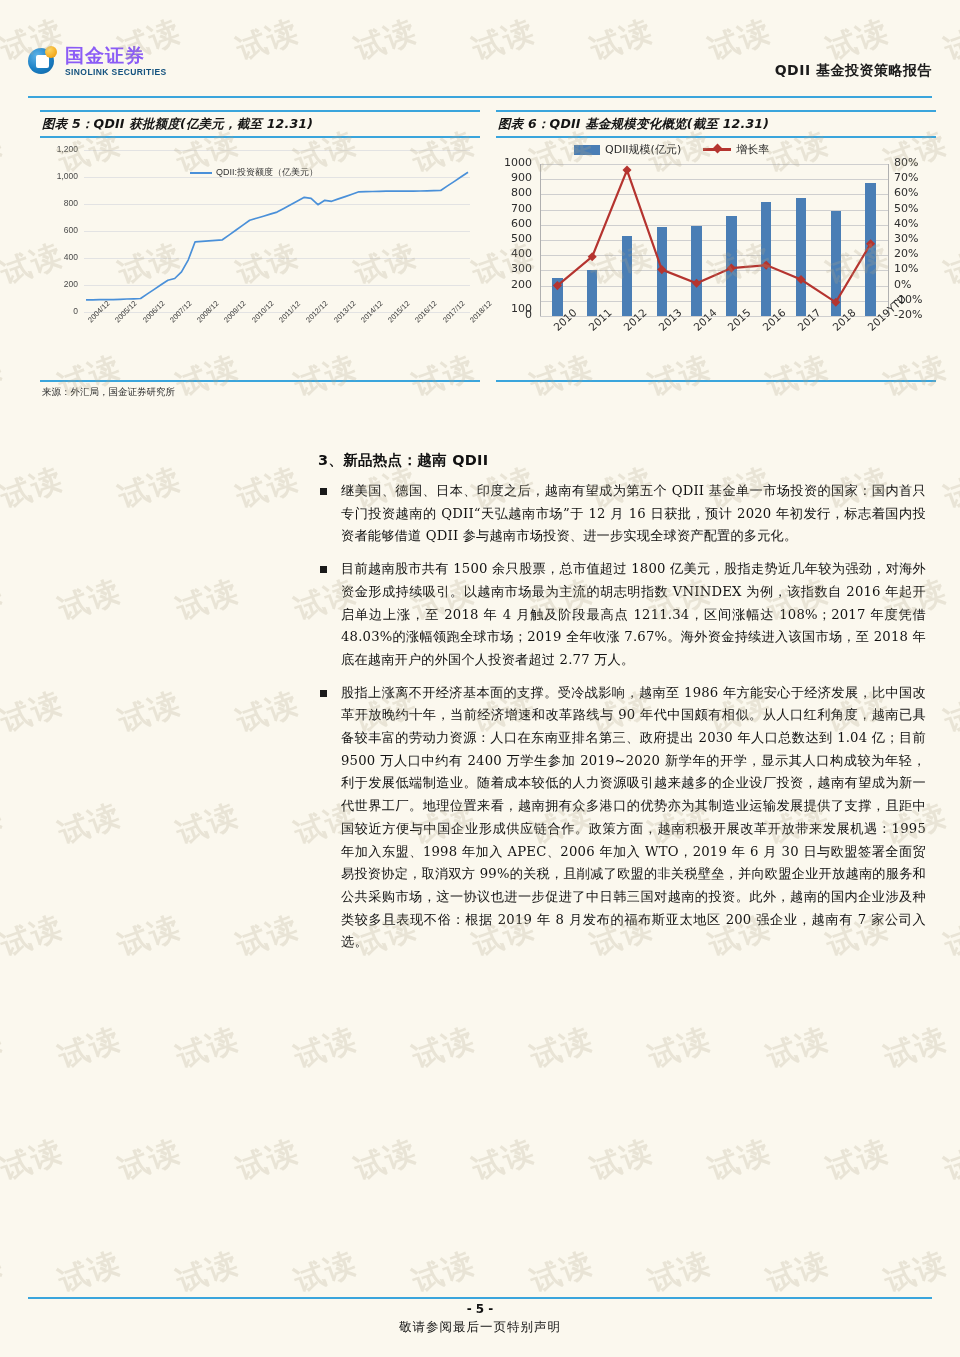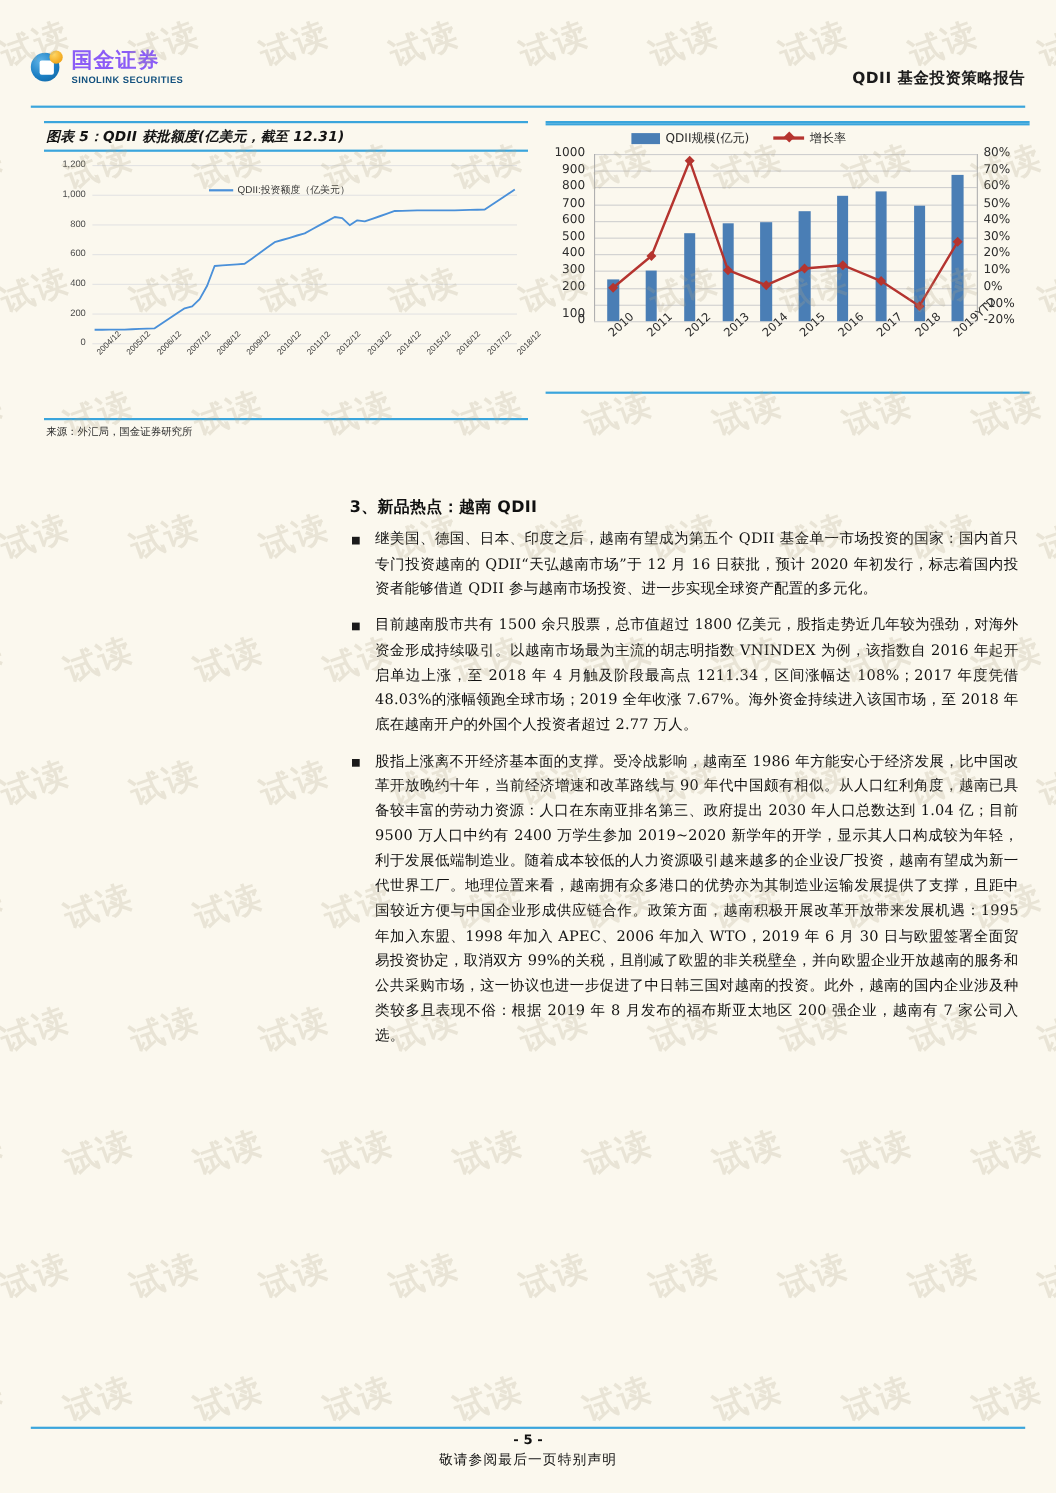--- a/index.html
+++ b/index.html
@@ -242,20 +242,21 @@
           <div class="xlab" style="left: 400.714px; top: 180px;">2017/12</div>
           <div class="xlab" style="left: 428px; top: 180px;">2018/12</div>
         </div>
     </div>
     <div class="fig-srcbar"></div>
     <div class="fig-src">来源：外汇局，国金证券研究所</div>
   </div>
 
   <div class="fig right">
     <div class="fig-capbar"></div>
+    <div class="fig-cap">图表 6：QDII 基金规模变化概览(截至 12.31)</div>
     <div class="fig-body">
       <div class="c6" id="chart6">
           <div class="leg">
             <div class="itm">
               <span class="swbar"></span>
               <span>QDII规模(亿元)</span>
             </div>
             <div class="itm">
               <span class="swline"></span>
               <span>增长率</span>

